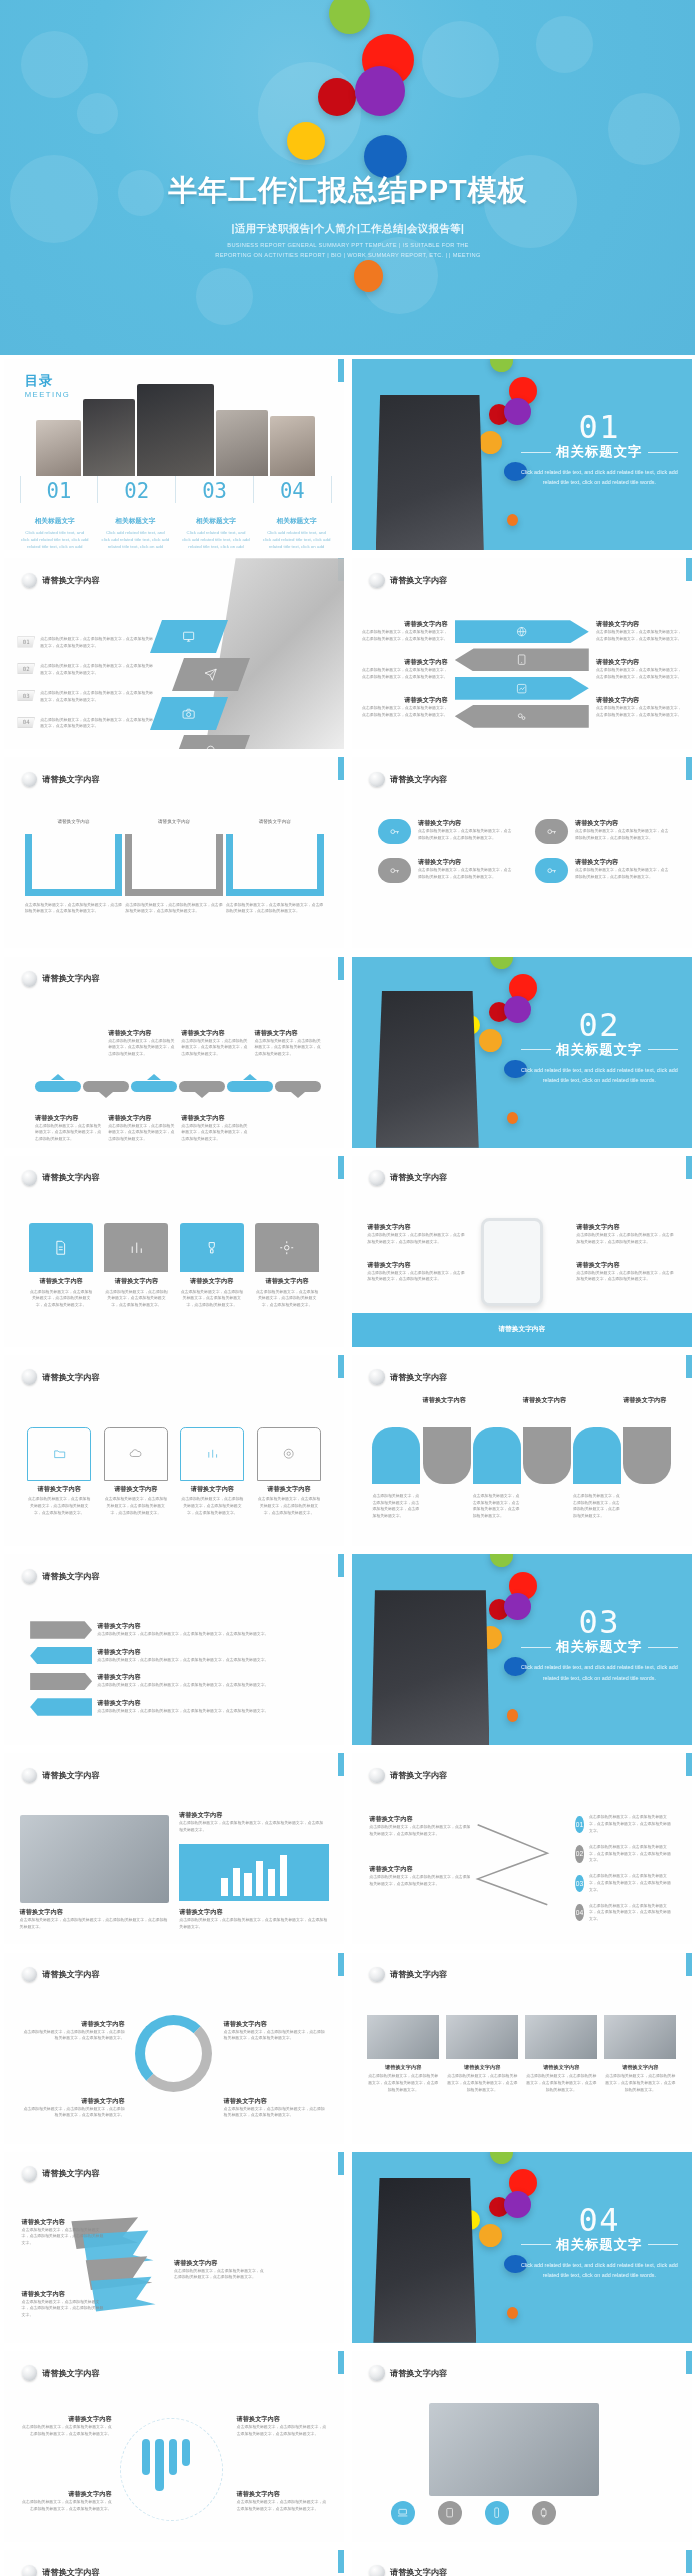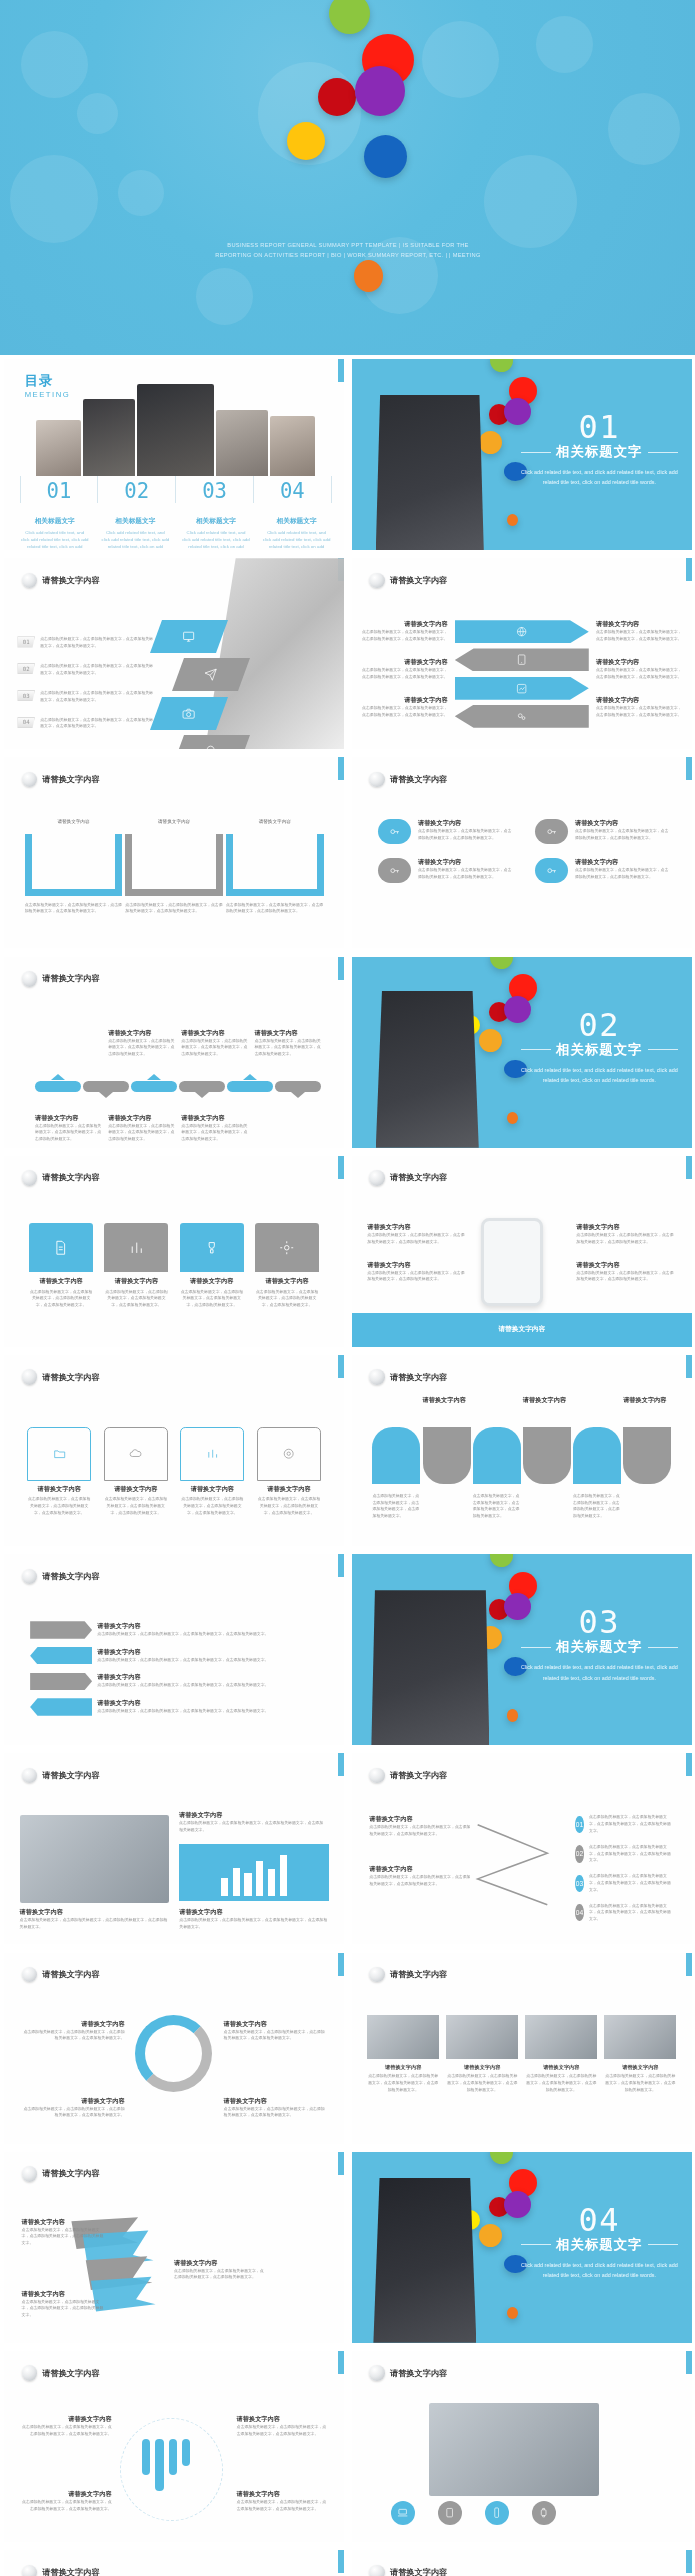--- a/index.html
+++ b/index.html
@@ -160,20 +160,22 @@
     <div class="bokeh" style="left:196px;top:268px;width:57px;height:57px"></div>
 
     <div class="dot" style="left:329px;top:-7.2px;width:41px;height:41px;background:#8cc63f"></div>
     <div class="dot" style="left:362px;top:34px;width:52px;height:52px;background:#ff1d11"></div>
     <div class="dot" style="left:318px;top:78px;width:38px;height:38px;background:#c80a14"></div>
     <div class="dot" style="left:355px;top:66px;width:50px;height:50px;background:#8a2ab5"></div>
     <div class="dot" style="left:287px;top:122px;width:38px;height:38px;background:#ffc40c"></div>
     <div class="dot" style="left:364px;top:135px;width:43px;height:43px;background:#1565c0"></div>
     <div class="dot" style="left:354px;top:260px;width:29px;height:32px;background:#f07820"></div>
 
+    <div class="cover-title">半年工作汇报总结PPT模板</div>
+    <div class="cover-sub">|适用于述职报告|个人简介|工作总结|会议报告等|</div>
     <div class="cover-sub-en">
       <div>BUSINESS REPORT GENERAL SUMMARY PPT TEMPLATE  | IS SUITABLE FOR THE</div>
       <div>REPORTING ON ACTIVITIES REPORT | BIO | WORK SUMMARY REPORT, ETC. | | MEETING</div>
     </div>
   </div>
 
   <div class="grid">
 
     <div class="slide white">
       <div class="bluebar"></div>

